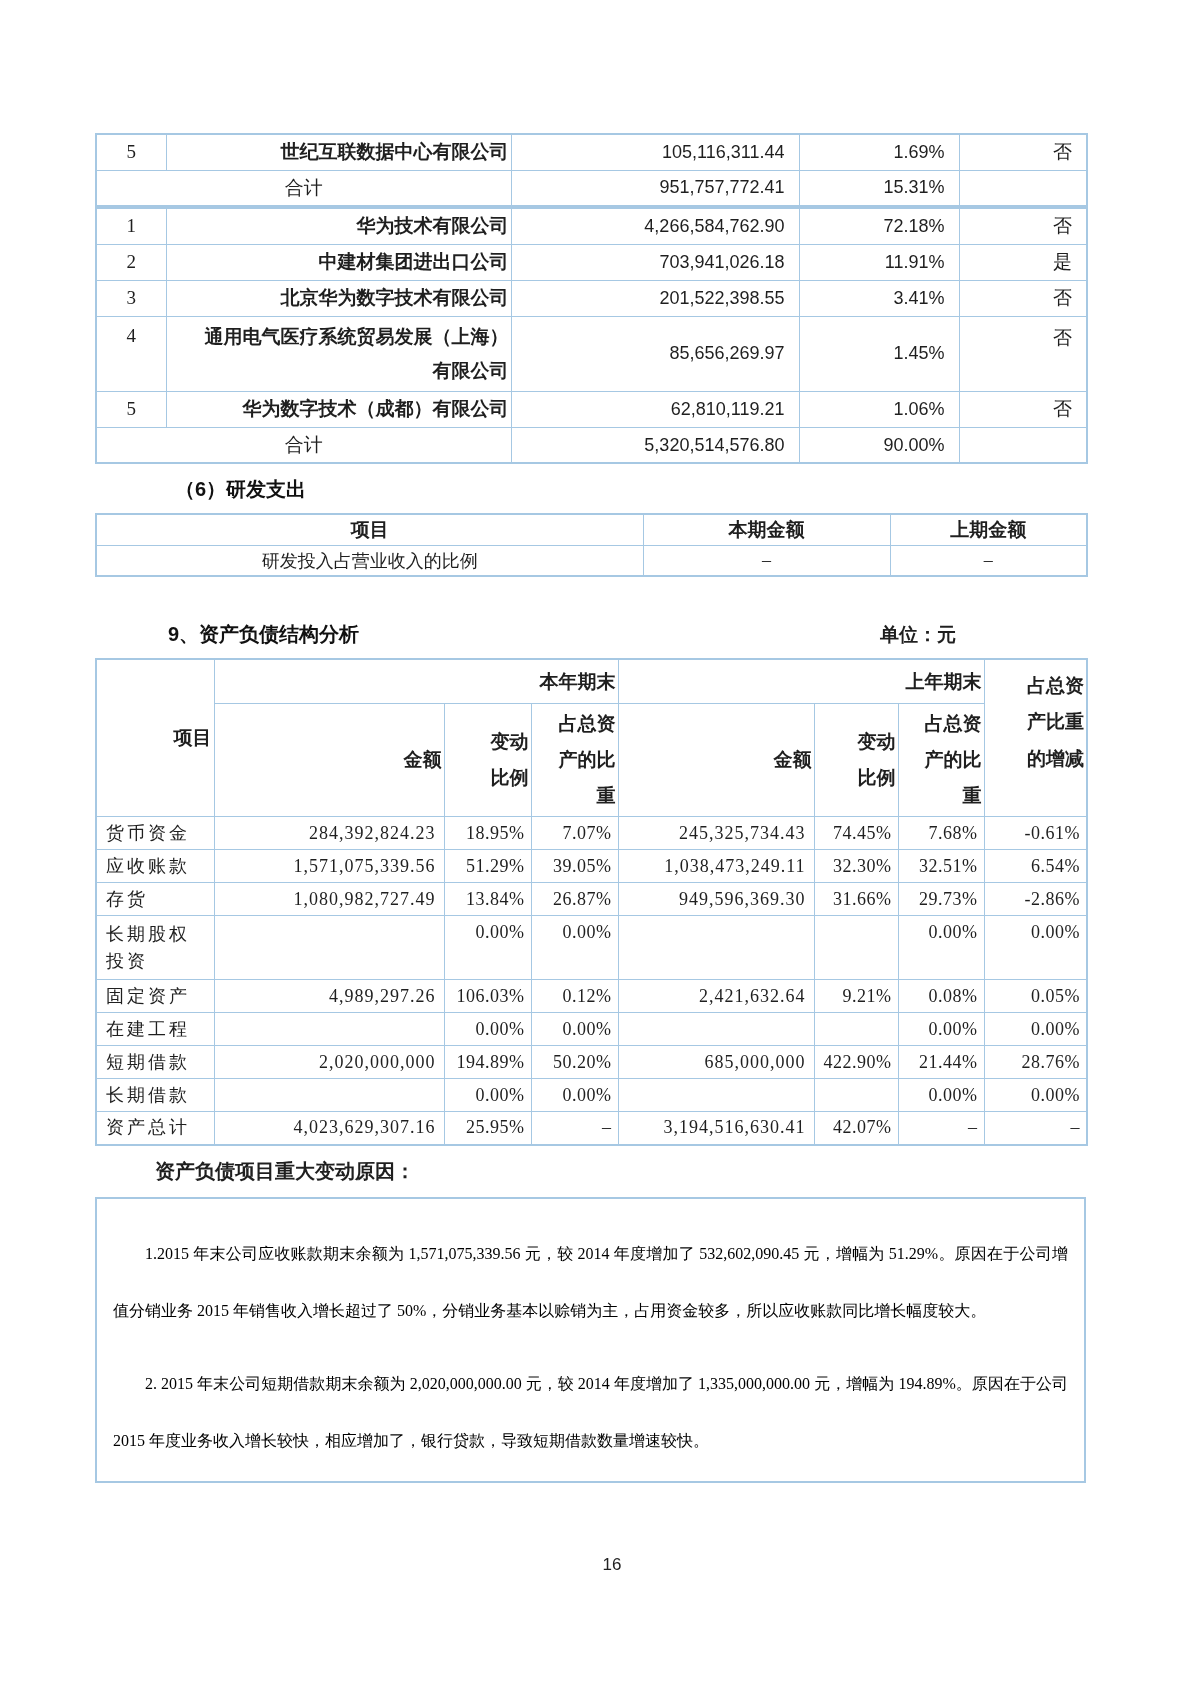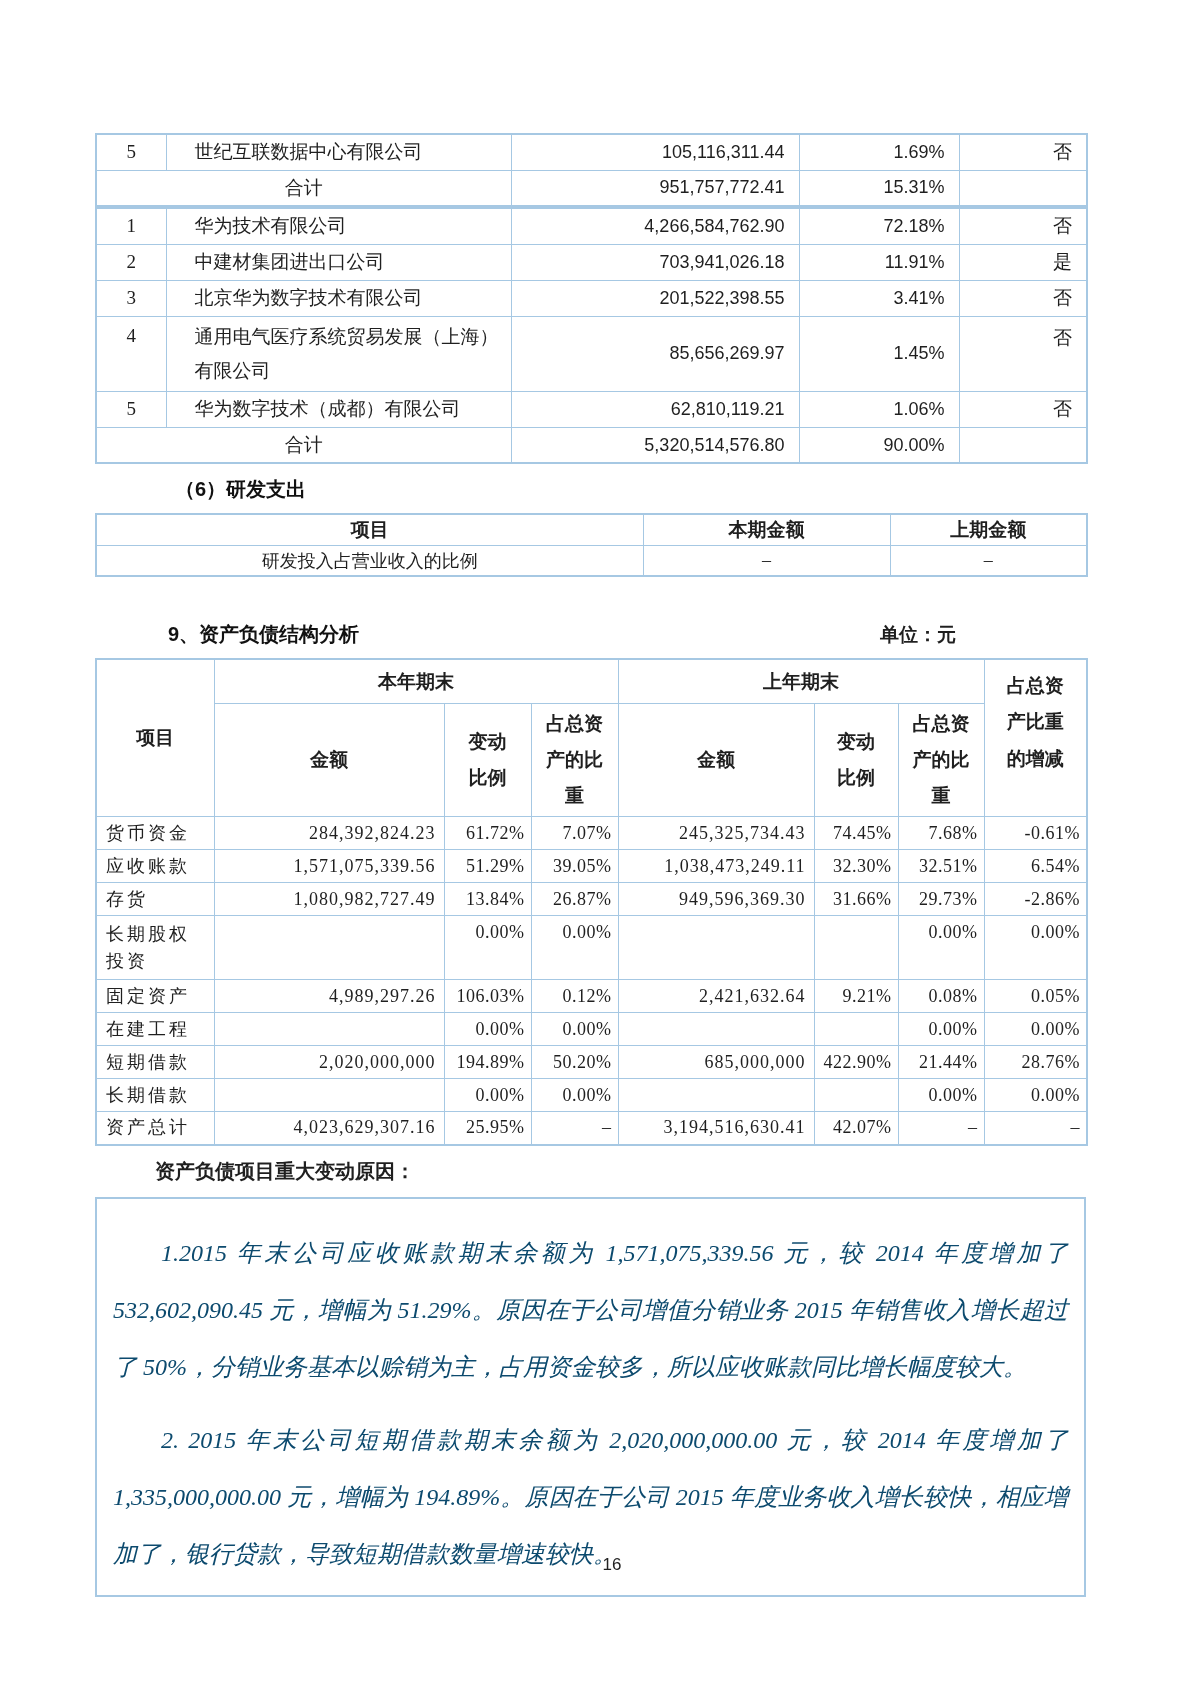--- a/index.html
+++ b/index.html
@@ -14,21 +14,21 @@
   table { border-collapse:collapse; table-layout:fixed; width:991px; }
   th, td { border:1px solid #a6c8e3; overflow:hidden; }
   table.tb { border:2px solid #a6c8e3; }
 
   
   .t-sup th { font-family:"Liberation Sans", sans-serif; font-weight:bold; font-size:19px; text-align:center; vertical-align:middle; padding:4px 2px; }
   .t-sup td, .t-top td { font-size:19px; vertical-align:middle; padding:3px 2px; }
   .t-top td { height:38px; }
   .t-sup td { height:36px; }
   td.c-no   { text-align:center; }
-  td.c-name { text-align:left; padding-left:28px; }
+  td.c-name { text-align:right; padding-left:28px;font-weight:bold; }
   td.c-amt  { text-align:right; padding-right:14px; font-family:"Liberation Sans", sans-serif; font-size:18px; }
   td.c-pct  { text-align:right; padding-right:14px; font-family:"Liberation Sans", sans-serif; font-size:18px; }
   td.c-rel  { text-align:right; padding-right:14px; }
   td.c-total{ text-align:center; font-weight:normal; font-family:"Liberation Sans", sans-serif; font-size:19px; }
   tr.row-tall td { height:72px; }
   tr.row-tall td.c-rel { vertical-align:top; padding-top:8px; }
   .wrapspan { display:inline-block; width:5.4em; line-height:1.55; }
 
   
   .sec-h { font-family:"Liberation Sans", sans-serif; font-weight:bold; font-size:20px; color:#111; }
@@ -38,36 +38,36 @@
   
   .t-rnd td, .t-rnd th { height:31px; font-size:18px; text-align:center; vertical-align:middle; }
   .t-rnd th { font-family:"Liberation Sans", sans-serif; font-weight:bold; font-size:19px; }
 
   
   .unit-row { display:flex; justify-content:space-between; align-items:baseline; margin:44px 0 10px 0; }
   .unit-row .sec2-title { margin-left:73px; }
   .unit-row .unit { font-family:"Liberation Sans", sans-serif; font-weight:bold; font-size:19px; margin-right:130px; }
 
   
-  .t-bal th { font-size:19px; font-weight:bold; text-align:center; vertical-align:middle; line-height:1.9; padding:2px; }
+  .t-bal th { font-size:19px; font-weight:bold; text-align:right; vertical-align:middle; line-height:1.9; padding:2px; }
   .t-bal td { font-size:18px; height:33px; vertical-align:middle; padding:2px 4px; }
   .t-bal .hrow1 th { height:44px; }
   .t-bal .hrow2 th { height:86px; }
   .t-bal th.corner { vertical-align:top; padding-top:8px; }
   .w2 { display:inline-block; width:2.5em; line-height:1.9; }
   .w3 { display:inline-block; width:3.25em; line-height:1.9; }
   td.b-item { text-align:left; padding-left:9px; letter-spacing:3px; line-height:1.5; }
   td.b-num  { text-align:right; padding-right:8px; letter-spacing:1px; }
   td.b-pct  { text-align:right; padding-right:6px; letter-spacing:0.5px; }
   tr.b-tall td { height:64px; }
 
   
   .note-title { font-size:20px; font-weight:bold; margin:12px 0 12px 60px; }
   .note-box { border:2px solid #a6c8e3; width:991px; padding:26px 16px 12px 16px; }
-  .note-box p { font-size:24px; line-height:57px; text-align:justify; text-indent:2em; color:#0c4a6e;font-style:italic; }
+  .note-box p { font-size:16px; line-height:57px; text-align:justify; text-indent:2em; color:#000000; }
   .note-box p + p { margin-top:16px; }
 
   .page-num { position:absolute; left:12px; bottom:122px; width:100%; text-align:center;
               font-family:"Liberation Sans", sans-serif; font-size:17px; color:#222; }
 </style>
 </head>
 <body>
 
 <div class="page">
   <div class="content">
@@ -200,21 +200,21 @@
         <th>金额</th>
         <th><span class="w2">变动比例</span></th>
         <th><span class="w3">占总资产的比重</span></th>
         <th>金额</th>
         <th><span class="w2">变动比例</span></th>
         <th><span class="w3">占总资产的比重</span></th>
       </tr>
       <tr>
         <td class="b-item">货币资金</td>
         <td class="b-num">284,392,824.23</td>
-        <td class="b-pct">61.72%</td>
+        <td class="b-pct">18.95%</td>
         <td class="b-pct">7.07%</td>
         <td class="b-num">245,325,734.43</td>
         <td class="b-pct">74.45%</td>
         <td class="b-pct">7.68%</td>
         <td class="b-pct">-0.61%</td>
       </tr>
       <tr>
         <td class="b-item">应收账款</td>
         <td class="b-num">1,571,075,339.56</td>
         <td class="b-pct">51.29%</td>

